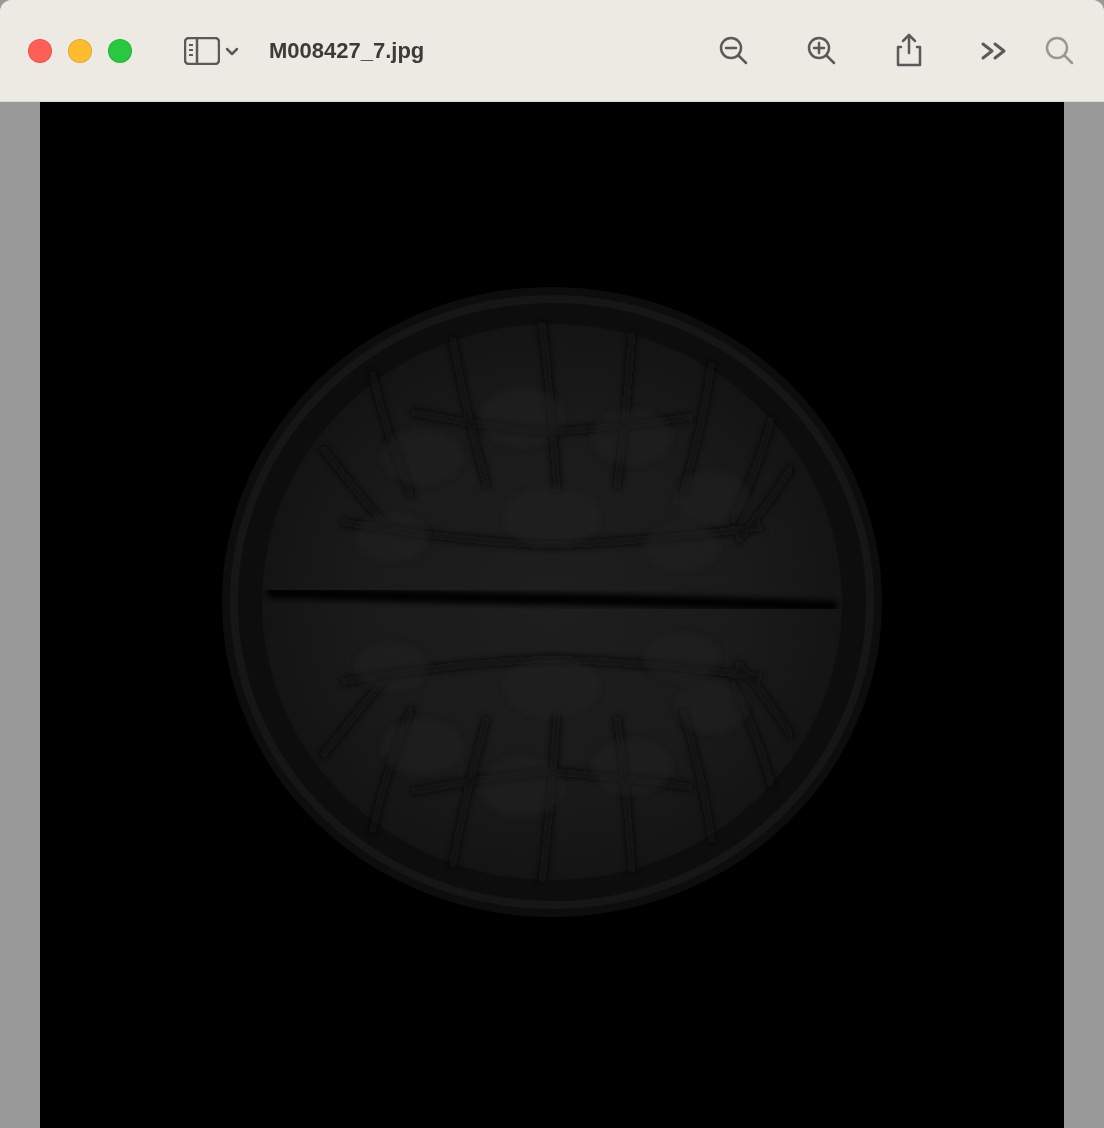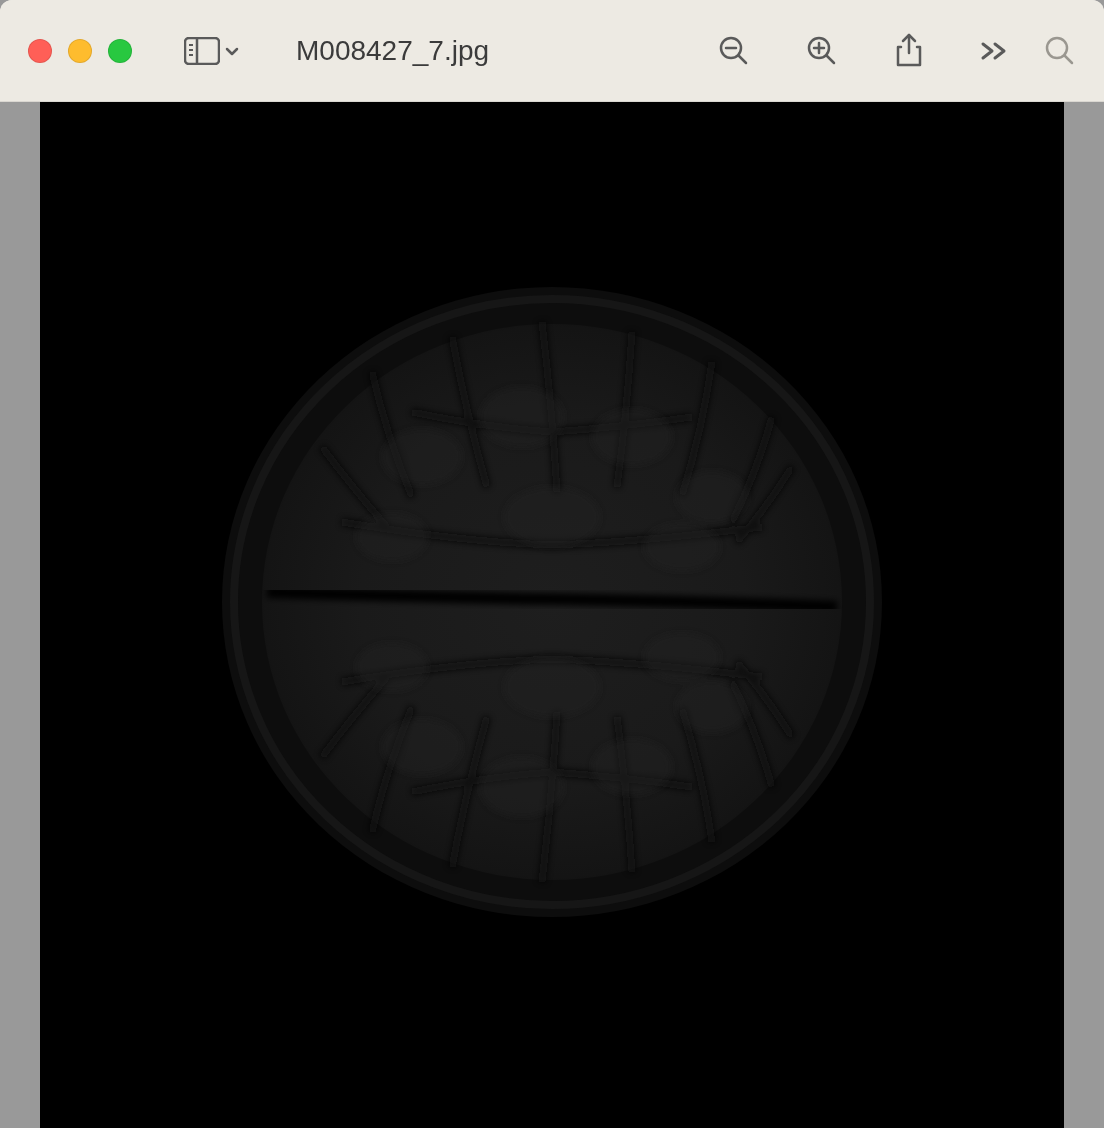--- a/index.html
+++ b/index.html
@@ -65,24 +65,24 @@
     
     .sidebar-toggle {
       display: flex;
       align-items: center;
       margin-left: 36px;
       gap: 4px;
       color: #5a5a5a;
     }
     
     .title {
-      font-size: 28px;
-      font-weight: 400;
+      font-size: 22px;
+      font-weight: 700;
       color: #3b3b3b;
-      margin-left: 40px;
+      margin-left: 13px;
       flex-shrink: 0;
     }
     
     .toolbar-spacer {
       flex: 1;
     }
     
     .toolbar-right {
       display: flex;
       align-items: center;

